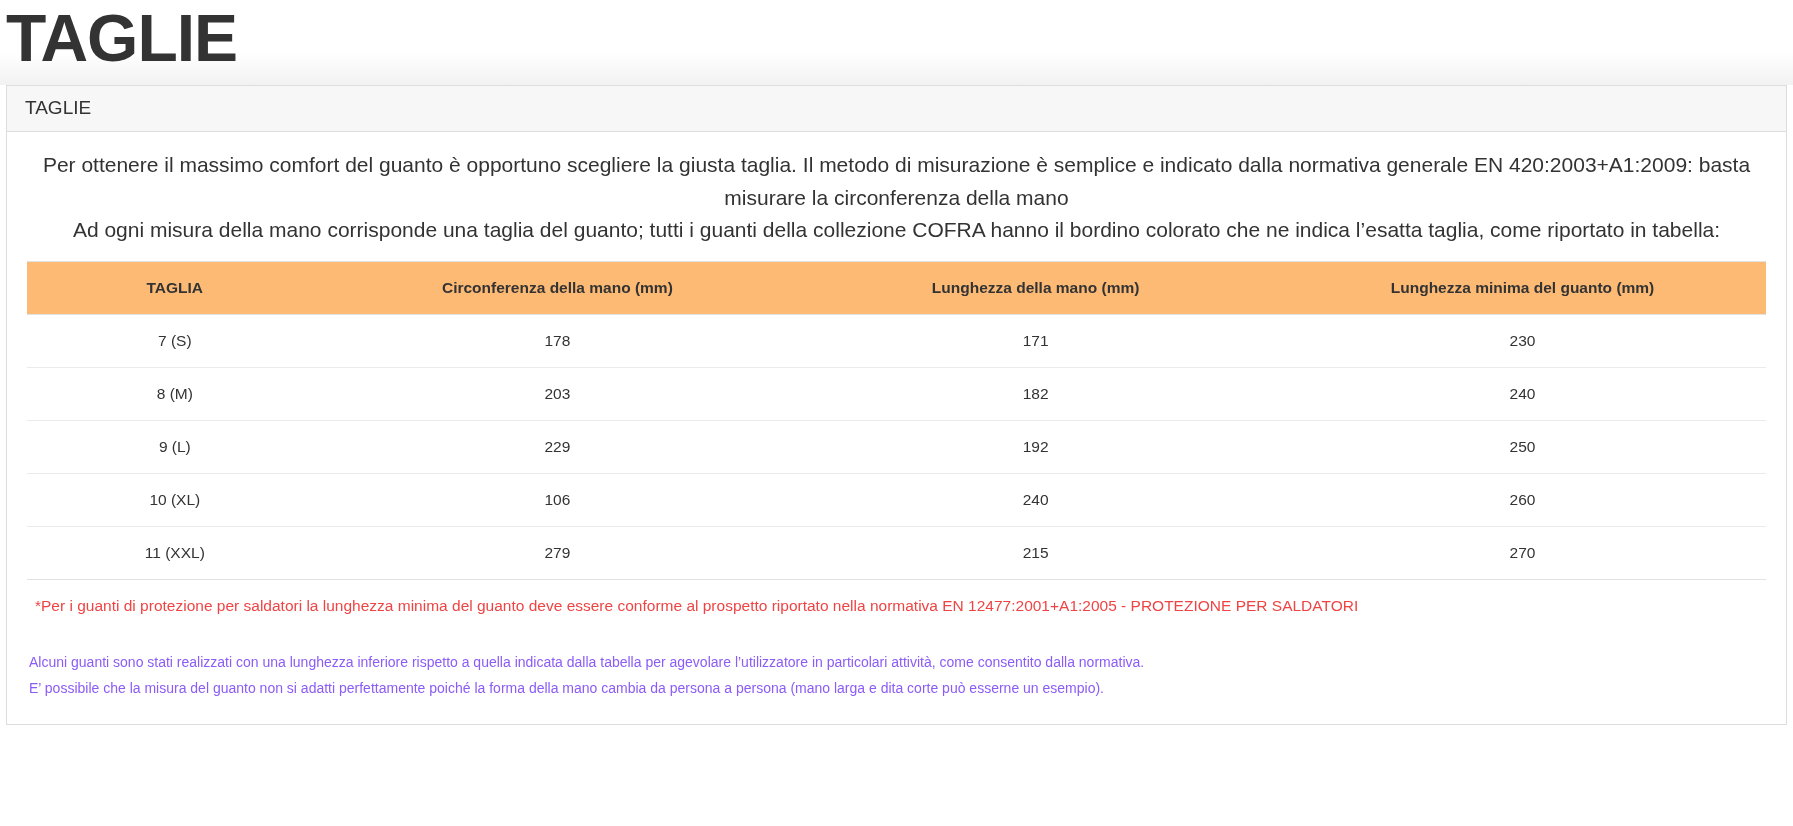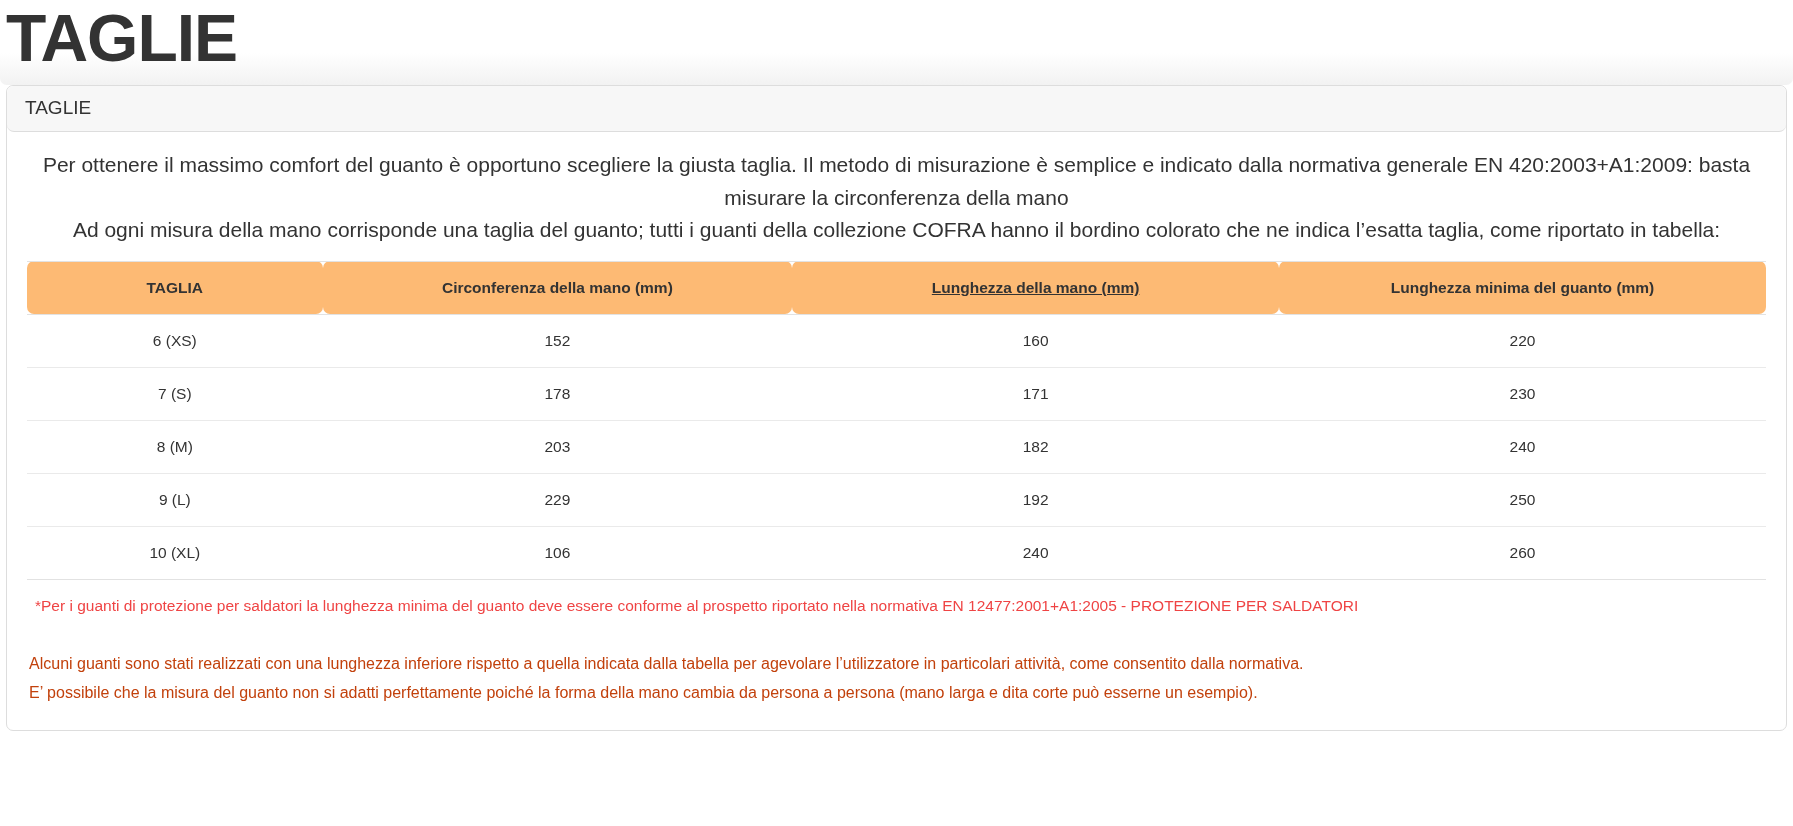--- a/index.html
+++ b/index.html
@@ -1,15 +1,15 @@
 <!DOCTYPE html>
 <html><head>
 <meta charset="utf-8">
 <style>
-  * { box-sizing: border-box; border-radius: 7px; }
+  * { box-sizing: border-box; }
   html, body {
     margin: 0;
     padding: 0;
     background: #ffffff;
     font-family: "Liberation Sans", sans-serif;
   }
   .page {
     width: 1793px;
     min-height: 826px;
     background: #ffffff;
@@ -62,40 +62,40 @@
   table.sizes thead th {
     background: #fdba74;
     font-weight: bold;
     padding: 17px 6px;
     text-align: center;
     border-bottom: 1px solid #e2e2e2;
     border-top: 1px solid #e2e2e2;
   }
   table.sizes thead th.col-size { width: 17%; }
   table.sizes thead th.col-circ { width: 27%; }
-  table.sizes thead th.col-len  { width: 28%; text-decoration: underline; }
+  table.sizes thead th.col-len  { width: 28%; }
   table.sizes thead th.col-min  { width: 28%; }
   table.sizes tbody td {
     padding: 17px 6px;
     text-align: center;
     border-bottom: 1px solid #eaeaea;
     font-weight: normal;
   }
   table.sizes tbody tr:last-child td {
     border-bottom: 1px solid #e2e2e2;
   }
   .note-welding {
     font-size: 15.5px;
     color: #ef4444;
     padding: 14px 2px 0 8px;
     line-height: 1.5;
   }
   .footnotes {
-    font-size: 16px;
-    color: #c2410c;
+    font-size: 14px;
+    color: #8b5cf6;
     padding: 34px 2px 4px 2px;
     line-height: 1.6;
   }
   .footnotes p { margin: 0 0 3px 0; }
 </style>
 </head>
 <body>
 
 <div class="page">
 
@@ -118,26 +118,20 @@
         <thead>
           <tr>
             <th class="col-size">TAGLIA</th>
             <th class="col-circ">Circonferenza della mano (mm)</th>
             <th class="col-len">Lunghezza della mano (mm)</th>
             <th class="col-min">Lunghezza minima del guanto (mm)</th>
           </tr>
         </thead>
         <tbody>
           <tr>
-            <td>6 (XS)</td>
-            <td>152</td>
-            <td>160</td>
-            <td>220</td>
-          </tr>
-          <tr>
             <td>7 (S)</td>
             <td>178</td>
             <td>171</td>
             <td>230</td>
           </tr>
           <tr>
             <td>8 (M)</td>
             <td>203</td>
             <td>182</td>
             <td>240</td>
@@ -147,20 +141,26 @@
             <td>229</td>
             <td>192</td>
             <td>250</td>
           </tr>
           <tr>
             <td>10 (XL)</td>
             <td>106</td>
             <td>240</td>
             <td>260</td>
           </tr>
+          <tr>
+            <td>11 (XXL)</td>
+            <td>279</td>
+            <td>215</td>
+            <td>270</td>
+          </tr>
         </tbody>
       </table>
 
       <div class="note-welding">*Per i guanti di protezione per saldatori la lunghezza minima del guanto deve essere conforme al prospetto riportato nella normativa EN 12477:2001+A1:2005 - PROTEZIONE PER SALDATORI</div>
 
       <div class="footnotes">
         <p>Alcuni guanti sono stati realizzati con una lunghezza inferiore rispetto a quella indicata dalla tabella per agevolare l’utilizzatore in particolari attività, come consentito dalla normativa.</p>
         <p>E’ possibile che la misura del guanto non si adatti perfettamente poiché la forma della mano cambia da persona a persona (mano larga e dita corte può esserne un esempio).</p>
       </div>
 

